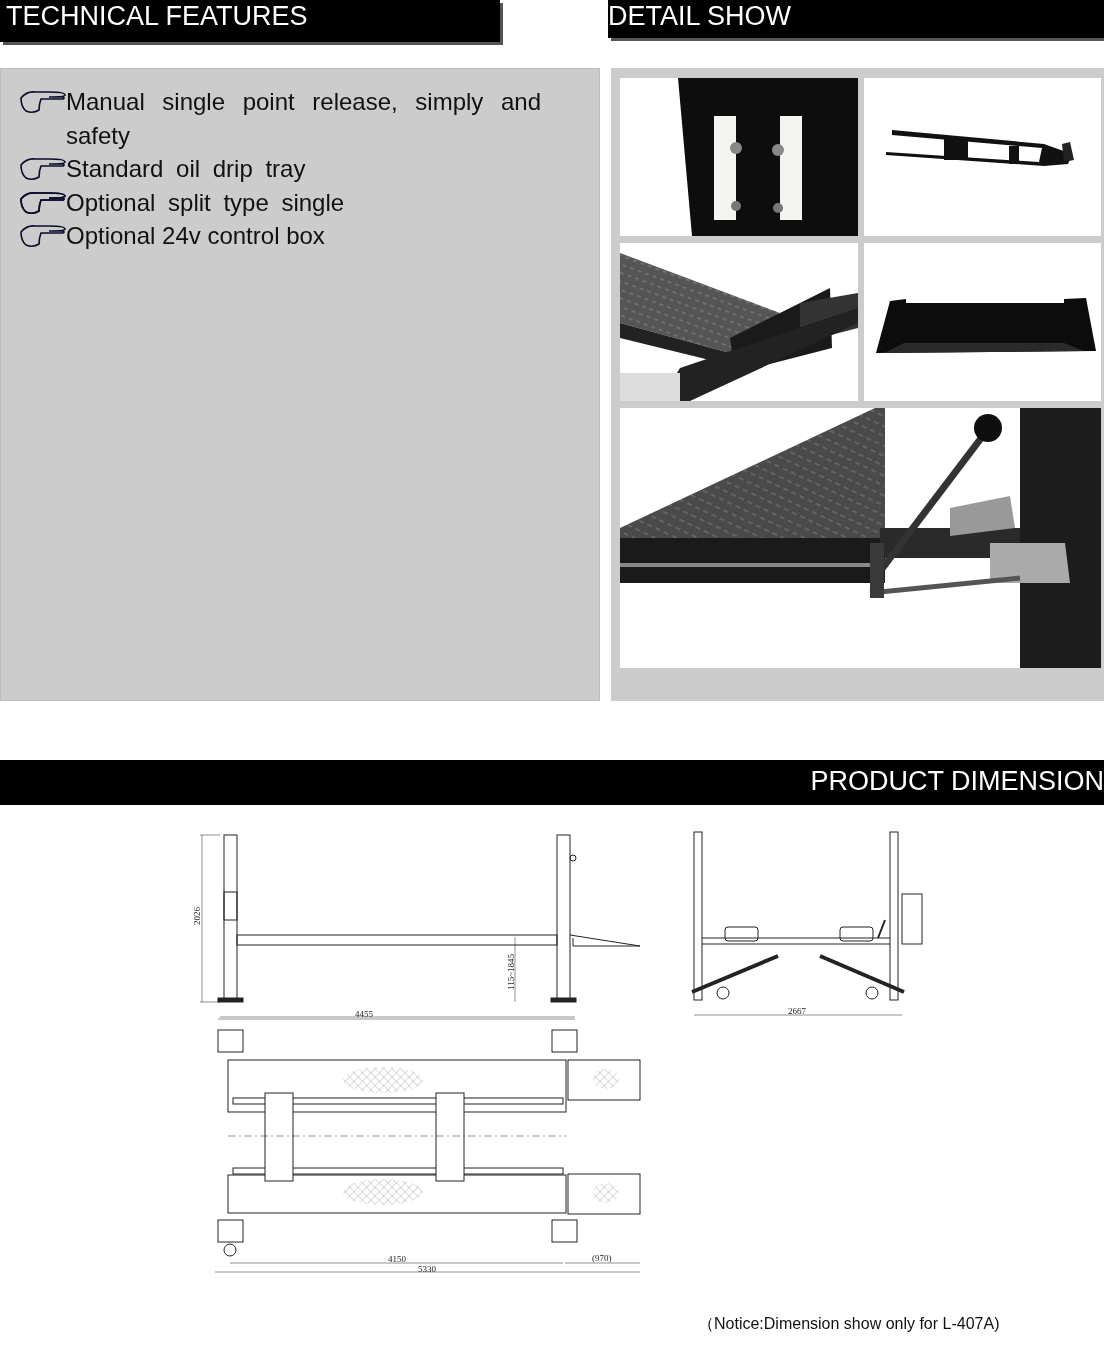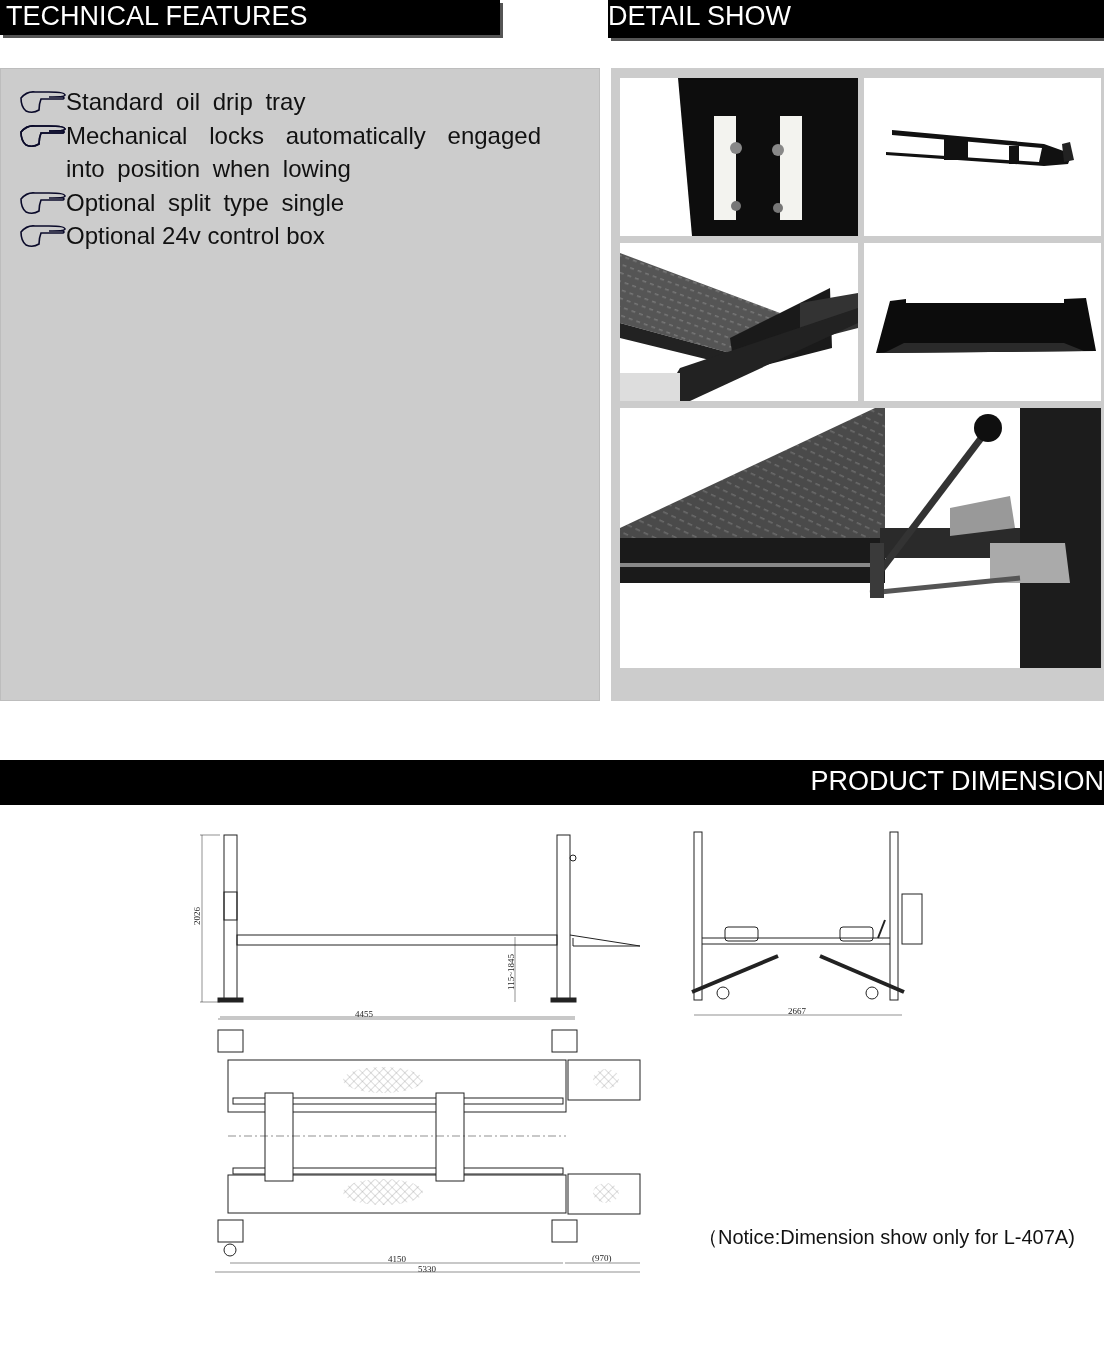--- a/index.html
+++ b/index.html
@@ -1,65 +1,65 @@
 <!DOCTYPE html>
 <html><head>
 <meta charset="utf-8">
 <style>
   * { box-sizing: border-box; margin: 0; padding: 0; }
   body { width: 1104px; height: 1365px; background: #fff; position: relative; overflow: hidden; font-family: "Liberation Sans", sans-serif; }
   .hdr { position: absolute; background: #000; color: #fff; font-size: 27px; line-height: 32px; padding-left: 6px; box-shadow: 3px 3px 0 #555; }
-  .hdr-tech { left: 0; top: 0; width: 500px; height: 35px; }
+  .hdr-tech { left: 0; top: 0; width: 500px; height: 42px; }
   .hdr-detail { left: 608px; top: 0; width: 571px; height: 38px; padding-left: 0; }
   .hdr-dim { left: 0; top: 760px; width: 1104px; height: 45px; line-height: 42px; padding-left: 32px; box-shadow: none; text-align: right; }
   .panel { position: absolute; background: #cccccc; }
   .panel-tech { left: 0; top: 68px; width: 600px; height: 633px; border: 1px solid #bdbdbd; }
   .panel-detail { left: 611px; top: 68px; width: 493px; height: 633px; }
   .features { list-style: none; position: absolute; left: 18px; top: 16px; width: 522px; }
   .feature { position: relative; padding-left: 47px; font-size: 24px; line-height: 33.5px; color: #111; text-align: justify; text-align-last: left; word-spacing: 6px; }
   .feature.tight { word-spacing: 0; }
   .hand { position: absolute; left: 0; top: 3px; width: 48px; height: 26px; }
   .photo { position: absolute; background: #fff; overflow: hidden; }
   .p1 { left: 620px; top: 78px; width: 238px; height: 158px; }
   .p2 { left: 864px; top: 78px; width: 237px; height: 158px; }
   .p3 { left: 620px; top: 243px; width: 238px; height: 158px; }
   .p4 { left: 864px; top: 243px; width: 237px; height: 158px; }
   .p5 { left: 620px; top: 408px; width: 481px; height: 260px; }
   .drawing { position: absolute; }
   .dim-label { font-family: "Liberation Serif", serif; font-size: 9px; fill: #222; }
-  .notice { position: absolute; left: 698px; top: 1224px; font-size: 20px; color: #111; }
+  .notice { position: absolute; left: 698px; top: 1314px; font-size: 16px; color: #111; }
 </style>
 </head>
 <body>
 
 <div class="hdr hdr-tech">
   <span>TECHNICAL FEATURES</span>
 </div>
 <div class="hdr hdr-detail">
   <span>DETAIL SHOW</span>
 </div>
 
 <div class="panel panel-tech">
   <ul class="features">
     <li class="feature">
       <svg class="hand" viewBox="0 0 48 26">
           <path d="M2 10 Q8 3 16 4 L30 4 Q46 4 46 7 Q46 9 30 9 L44 9 Q46 10 44 11 L22 11 Q20 16 20 22 Q14 26 7 23 Q2 19 2 10 Z" fill="none" stroke="#0a0a2a" stroke-width="1.6"></path>
         </svg>
+      <span>Manual single point release, simply and safety</span>
+    </li>
+    <li class="feature">
+      <svg class="hand" viewBox="0 0 48 26">
+          <path d="M2 10 Q8 3 16 4 L30 4 Q46 4 46 7 Q46 9 30 9 L44 9 Q46 10 44 11 L22 11 Q20 16 20 22 Q14 26 7 23 Q2 19 2 10 Z" fill="none" stroke="#0a0a2a" stroke-width="1.6"></path>
+        </svg>
       <span>Standard oil drip tray</span>
     </li>
     <li class="feature">
       <svg class="hand" viewBox="0 0 48 26">
           <path d="M2 10 Q8 3 16 4 L30 4 Q46 4 46 7 Q46 9 30 9 L44 9 Q46 10 44 11 L22 11 Q20 16 20 22 Q14 26 7 23 Q2 19 2 10 Z" fill="none" stroke="#0a0a2a" stroke-width="1.6"></path>
         </svg>
-    </li>
-    <li class="feature">
-      <svg class="hand" viewBox="0 0 48 26">
-          <path d="M2 10 Q8 3 16 4 L30 4 Q46 4 46 7 Q46 9 30 9 L44 9 Q46 10 44 11 L22 11 Q20 16 20 22 Q14 26 7 23 Q2 19 2 10 Z" fill="none" stroke="#0a0a2a" stroke-width="1.6"></path>
-        </svg>
-      <span>Mechanical locks automatically engaged into position when lowing</span>
     </li>
     <li class="feature">
       <svg class="hand" viewBox="0 0 48 26">
           <path d="M2 10 Q8 3 16 4 L30 4 Q46 4 46 7 Q46 9 30 9 L44 9 Q46 10 44 11 L22 11 Q20 16 20 22 Q14 26 7 23 Q2 19 2 10 Z" fill="none" stroke="#0a0a2a" stroke-width="1.6"></path>
         </svg>
       <span>Optional split type single</span>
     </li>
     <li class="feature tight">
       <svg class="hand" viewBox="0 0 48 26">
           <path d="M2 10 Q8 3 16 4 L30 4 Q46 4 46 7 Q46 9 30 9 L44 9 Q46 10 44 11 L22 11 Q20 16 20 22 Q14 26 7 23 Q2 19 2 10 Z" fill="none" stroke="#0a0a2a" stroke-width="1.6"></path>

